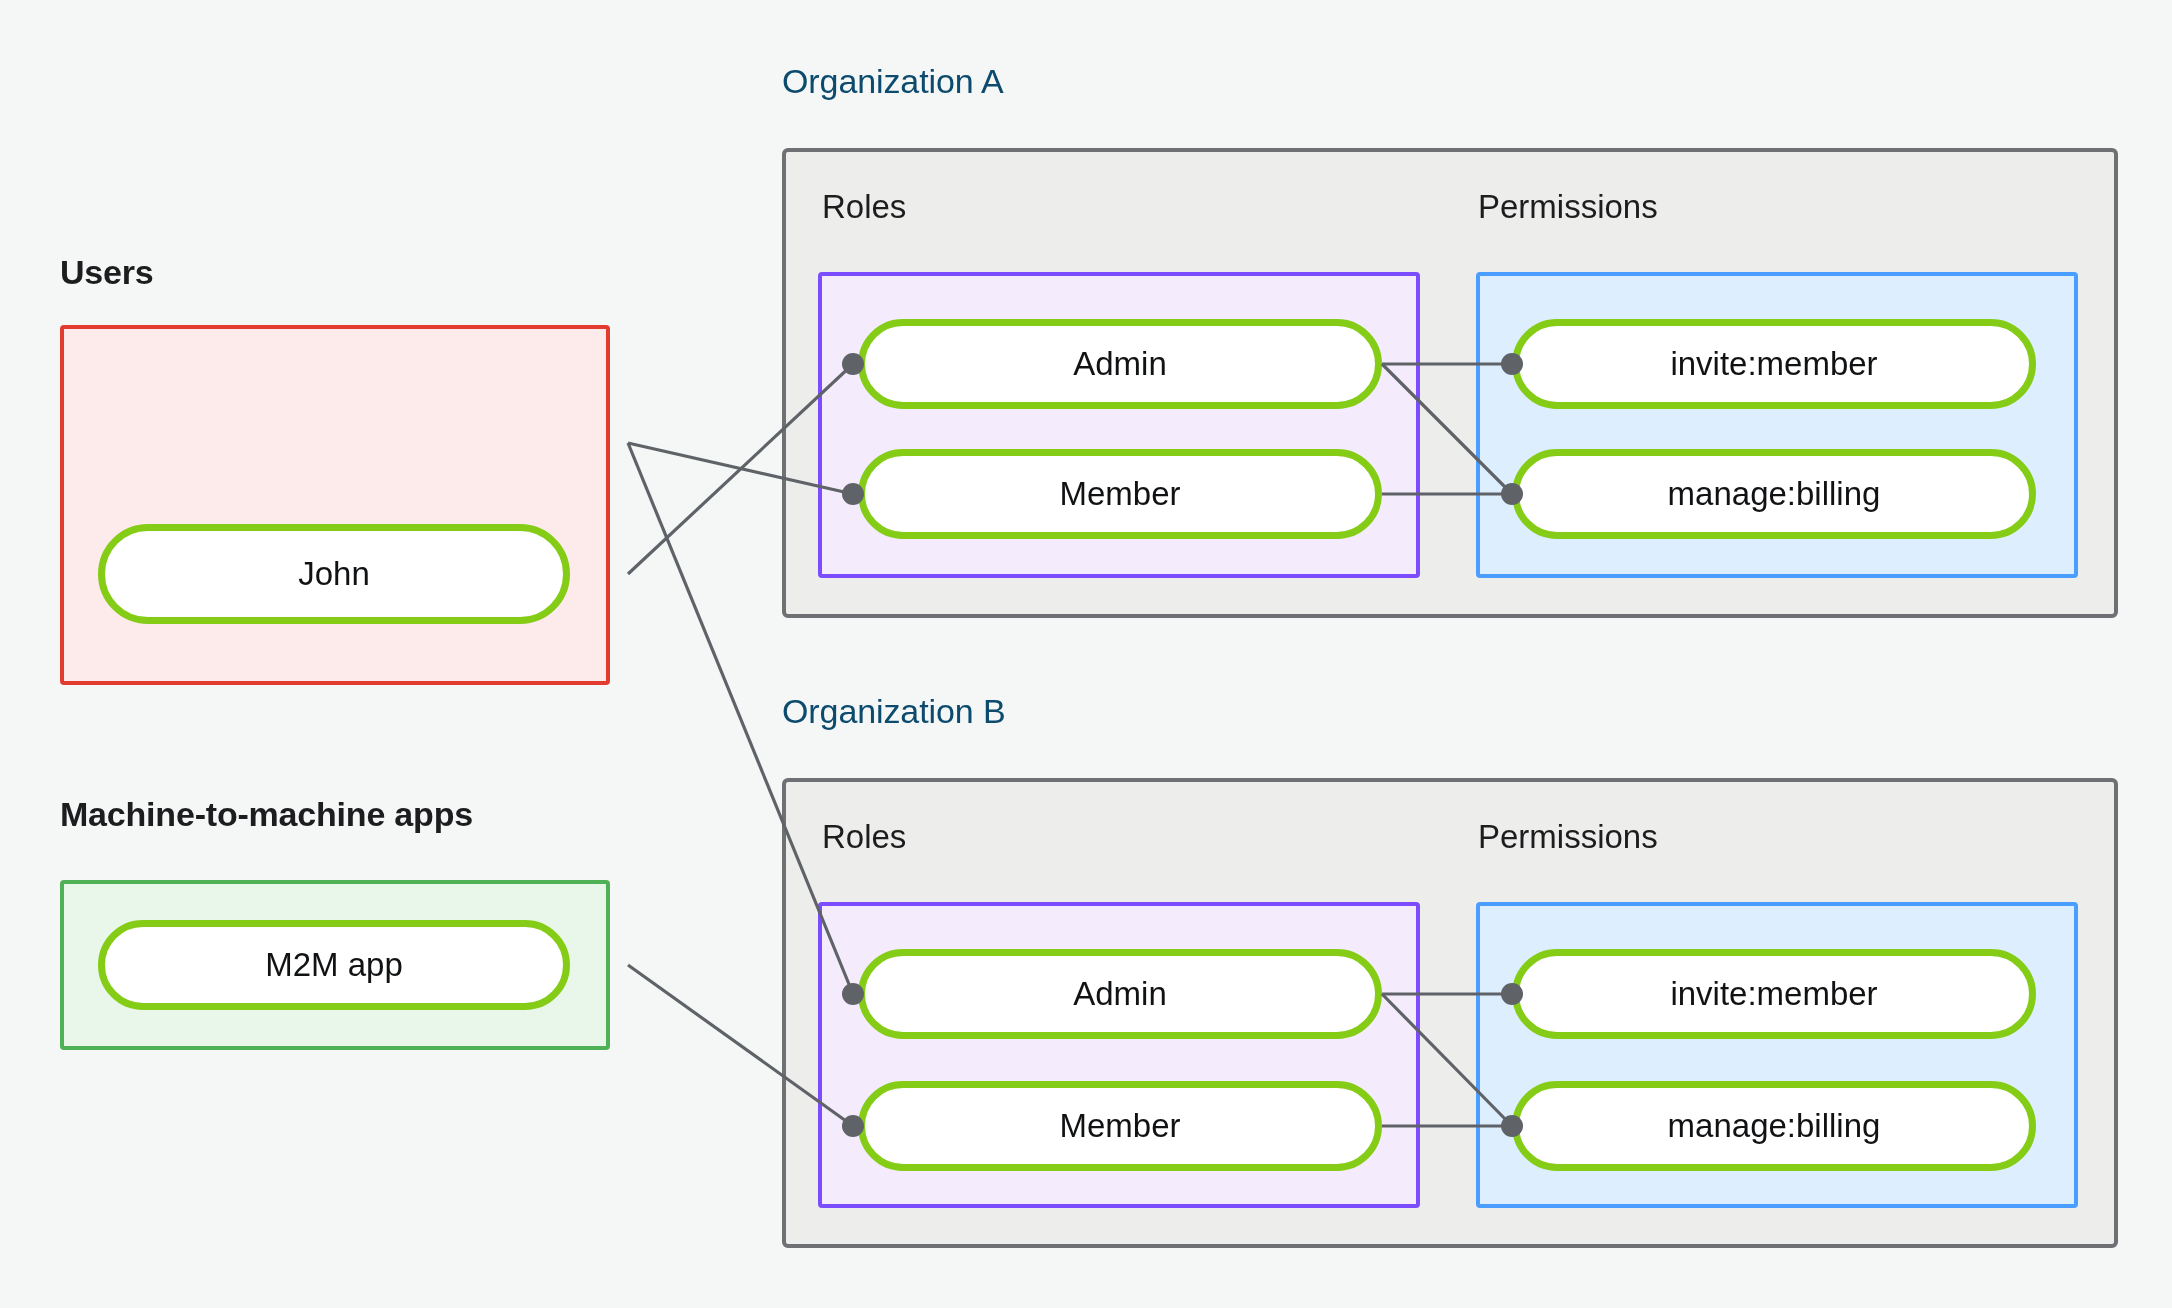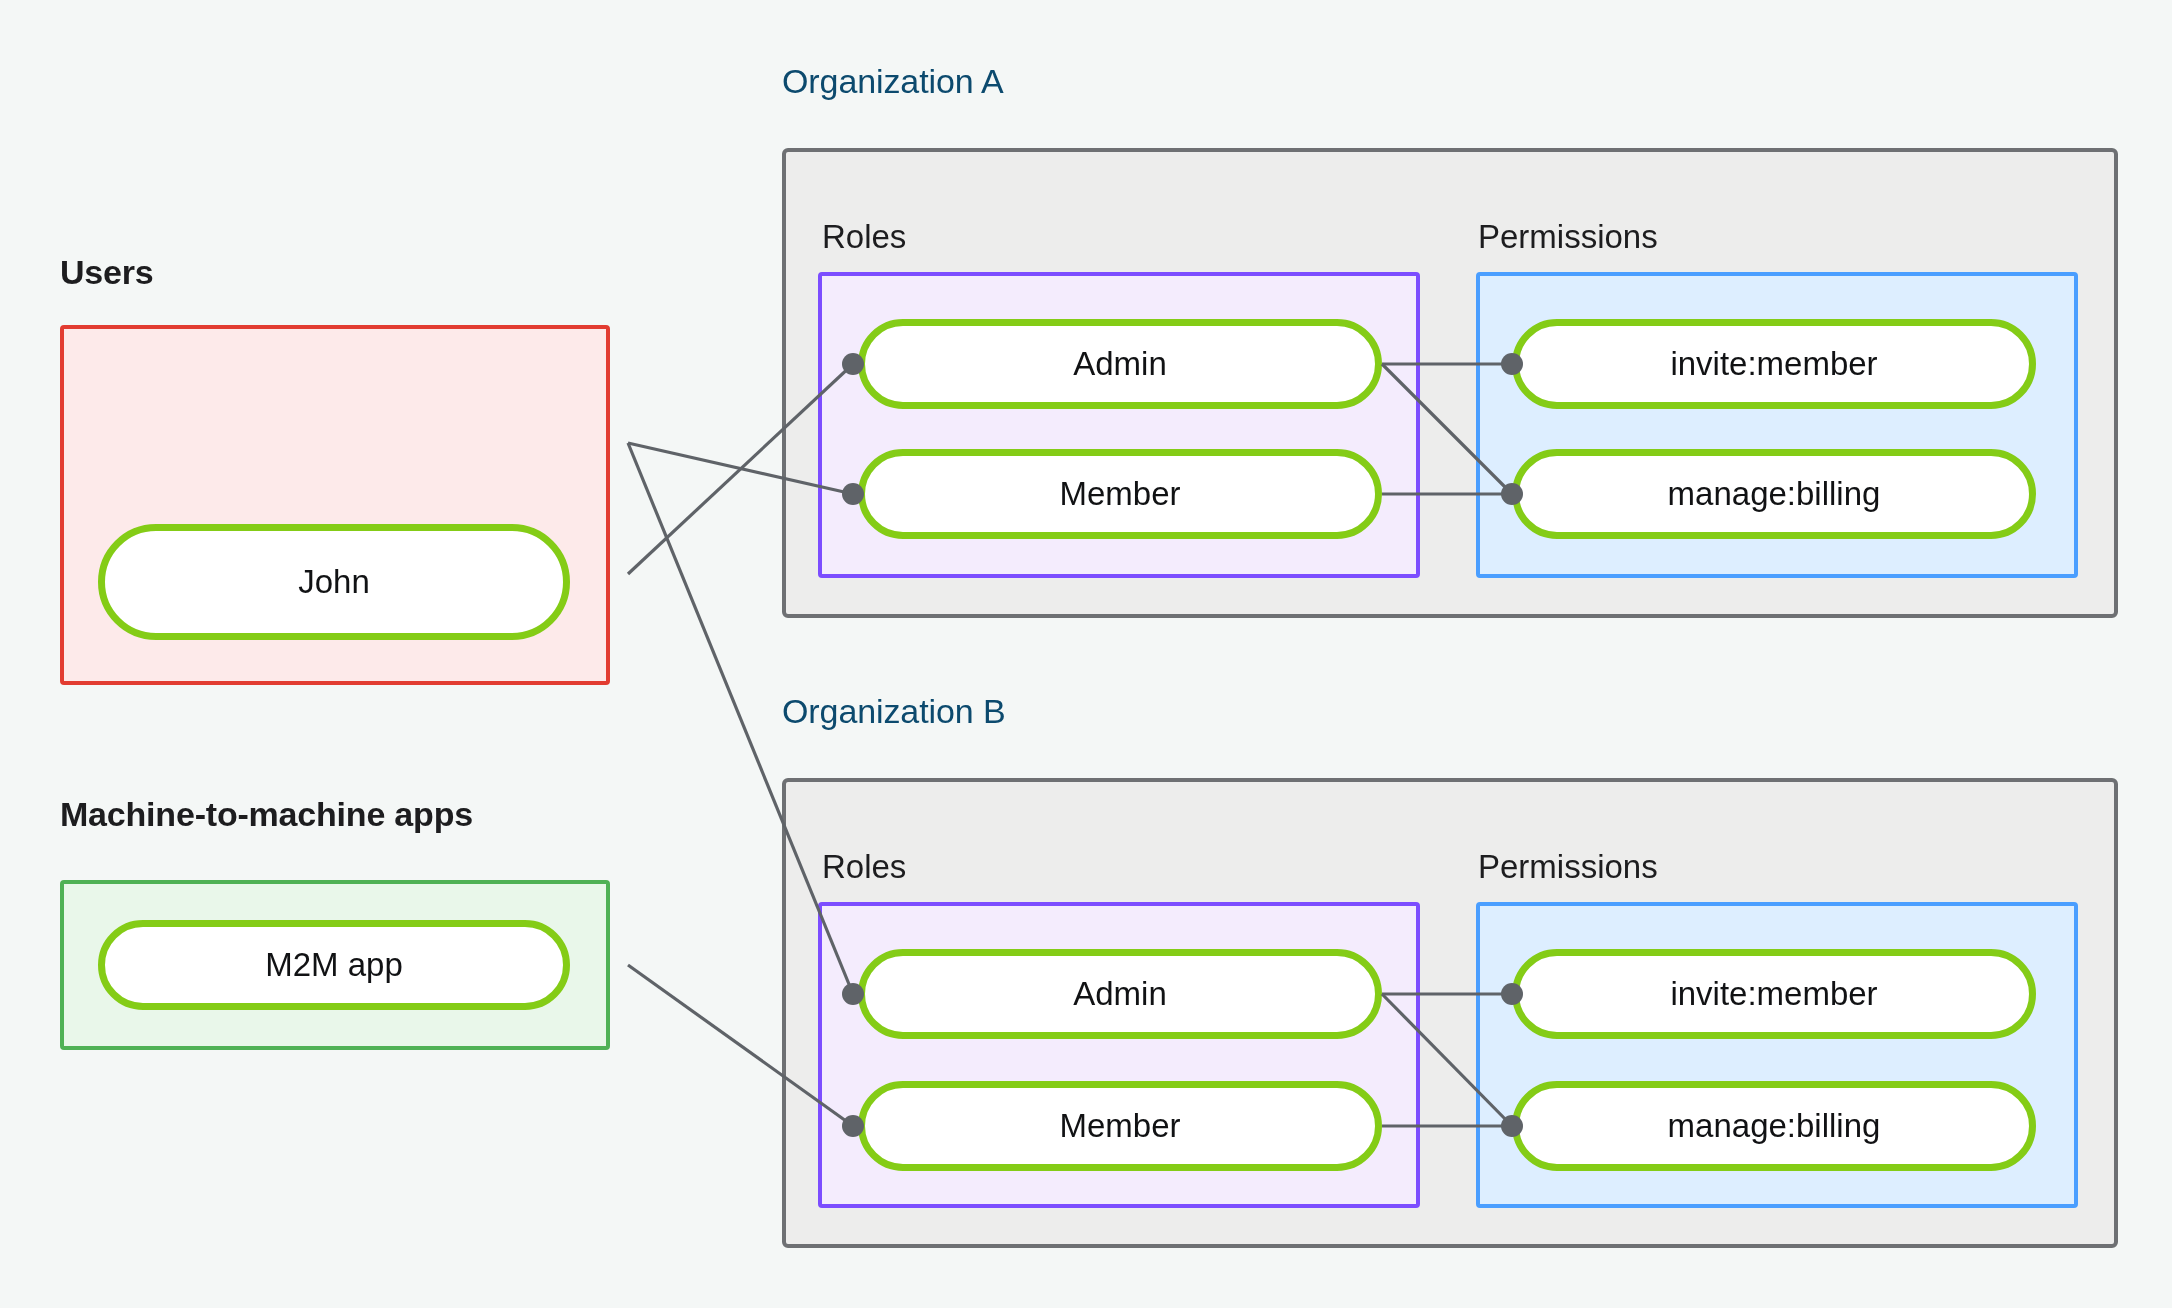--- a/index.html
+++ b/index.html
@@ -42,21 +42,20 @@
     white-space: nowrap;
     z-index: 3;
   }
   .sub-title {
     position: absolute;
     font-size: 33px;
     font-weight: 400;
     color: #1d1d1f;
     white-space: nowrap;
     z-index: 6;
-    margin-top: 30px;
   }
 
   
   .box {
     position: absolute;
     border-radius: 4px;
     z-index: 2;
   }
   .box-users  { border: 4px solid #e23c31; background: #fdeaea; }
   .box-m2m    { border: 4px solid #4fb155; background: #e9f7ea; }
@@ -112,21 +111,21 @@
     <circle class="edge-dot" cx="853" cy="994" r="11"></circle>
     <circle class="edge-dot" cx="853" cy="1126" r="11"></circle>
     <circle class="edge-dot" cx="1512" cy="364" r="11"></circle>
     <circle class="edge-dot" cx="1512" cy="494" r="11"></circle>
     <circle class="edge-dot" cx="1512" cy="994" r="11"></circle>
     <circle class="edge-dot" cx="1512" cy="1126" r="11"></circle>
   </svg>
 
   <div class="grp-title" style="left:60px; top:240px;margin-top:13px;">Users</div>
   <div class="box box-users" style="left:60px; top:325px; width:550px; height:360px;"></div>
-  <div class="pill" style="left:98px; top:524px; width:472px; height:116px;">John</div>
+  <div class="pill" style="left:98px; top:524px; width:472px; height:100px;">John</div>
 
   <div class="grp-title" style="left:60px; top:795px;">Machine-to-machine apps</div>
   <div class="box box-m2m" style="left:60px; top:880px; width:550px; height:170px;"></div>
   <div class="pill" style="left:98px; top:920px; width:472px; height:90px;">M2M app</div>
 
   <div class="org-title" style="left:782px; top:62px;">Organization A</div>
   <div class="box box-org" style="left:782px; top:148px; width:1336px; height:470px;"></div>
 
   <div class="sub-title" style="left:822px; top:188px;">Roles</div>
   <div class="box box-roles" style="left:818px; top:272px; width:602px; height:306px;"></div>

